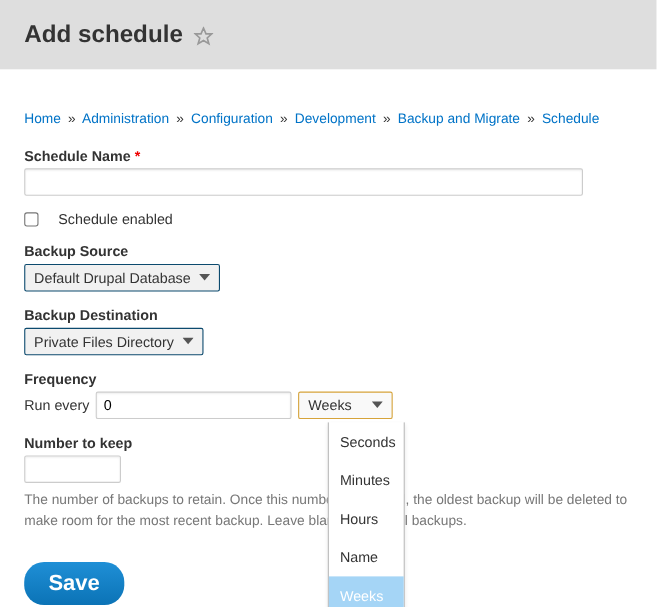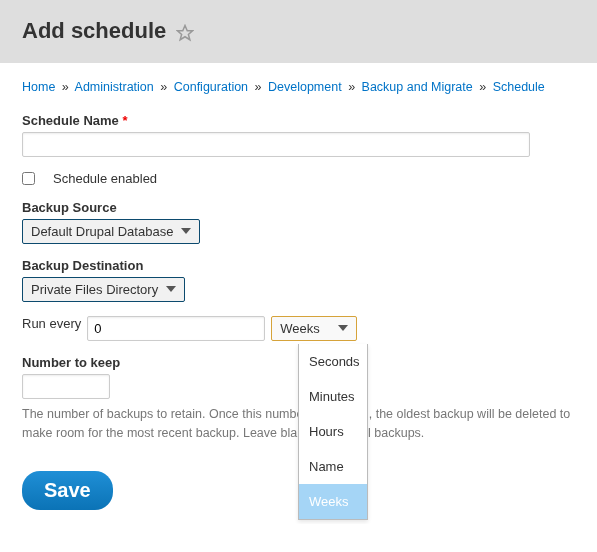--- a/index.html
+++ b/index.html
@@ -1,34 +1,34 @@
 <!DOCTYPE html>
 <html><head>
 <meta charset="utf-8">
 <style>
 * { box-sizing: border-box; margin: 0; padding: 0; }
 body { font-family: "Lucida Grande", Verdana, sans-serif; font-size: 13px; color: #333; background: #fff; }
 .header-bar { background: #dedede; padding: 18px 22px; }
 .header-bar h1 { font-size: 22px; font-weight: bold; color: #333; display: inline; text-align: center; }
 .star-icon { display: inline-block; margin-left: 6px; vertical-align: middle; }
-.content { padding: 14px 22px; }
+.content { padding: 2px 22px; margin-top: 33px; }
 .breadcrumb { font-size: 12.5px; margin-bottom: 16px; line-height: 1.6; }
 .breadcrumb a { color: #0073c7; text-decoration: none; }
 .breadcrumb .sep { color: #333; margin: 0 3px; }
 .form-item { margin-bottom: 14px; }
 .form-item label { font-weight: bold; font-size: 13px; display: block; margin-bottom: 4px; }
 .required { color: #e00; font-size: 13px; }
 .text-input { width: 508px; padding: 4px 6px; font-size: 13px; border: 1px solid #ccc; border-radius: 2px; box-shadow: inset 0 1px 2px rgba(0,0,0,0.08); }
 .text-input-sm { width: 88px; padding: 4px 6px; font-size: 13px; border: 1px solid #ccc; border-radius: 2px; box-shadow: inset 0 1px 2px rgba(0,0,0,0.08); }
 .checkbox-row { display: flex; align-items: center; margin-bottom: 14px; gap: 12px; }
 .checkbox-row input { margin-right: 6px; }
 .checkbox-row label { font-size: 13px; }
 .select-box { display: inline-flex; align-items: center; background: #f1f1f1; border: 1px solid #0c4a6e; border-radius: 2px; padding: 4px 8px; font-size: 13px; cursor: pointer; }
 .select-box .caret { margin-left: 8px; }
-.freq-row { display: flex; align-items: flex-start; gap: 6px; position: relative; }
+.freq-row { display: flex; align-items: center; gap: 6px; position: relative; }
 .freq-row .run-label { font-size: 13px; }
 .freq-row .num-input { width: 178px; padding: 4px 6px; font-size: 13px; border: 1px solid #ccc; border-radius: 2px; box-shadow: inset 0 1px 2px rgba(0,0,0,0.08); }
 .freq-select { display: inline-flex; align-items: center; justify-content: space-between; background: #f9f9f9; border: 1px solid #d6a33a; border-radius: 2px; padding: 4px 8px; font-size: 13px; cursor: pointer; width: 86px; position: relative; }
 .dropdown-list { position: absolute; top: 28px; left: 276px; width: 70px; background: #fff; border: 1px solid #bbb; border-top: none; box-shadow: 0 2px 4px rgba(0,0,0,0.1); z-index: 10; }
 .dropdown-list .opt { padding: 10px 10px; font-size: 13px; cursor: pointer; }
 .dropdown-list .opt.highlighted { background: #a5d5f6; color: #fff; }
 .help-text { font-size: 12.5px; color: #777; margin-top: 6px; line-height: 1.5; }
 .save-btn { background: linear-gradient(to bottom, #1f8fd6, #0b73b6); color: #fff; border: none; border-radius: 18px; padding: 8px 22px; font-size: 20px; font-weight: bold; cursor: pointer; margin-top: 14px; }
 </style>
 </head>
@@ -90,20 +90,21 @@
       <span>Private Files Directory</span>
       <span class="caret">
         <svg width="10" height="10" viewBox="0 0 10 10">
             <polygon points="0,2 10,2 5,8" fill="#555"></polygon>
           </svg>
       </span>
     </div>
   </div>
 
   <div class="form-item">
+    <label>Frequency</label>
     <div class="freq-row">
       <span class="run-label">Run every</span>
       <input type="text" class="num-input" value="0" style="">
       <div class="freq-select">
         <span>Weeks</span>
         <span>
           <svg width="10" height="10" viewBox="0 0 10 10">
               <polygon points="0,2 10,2 5,8" fill="#555"></polygon>
             </svg>
         </span>

